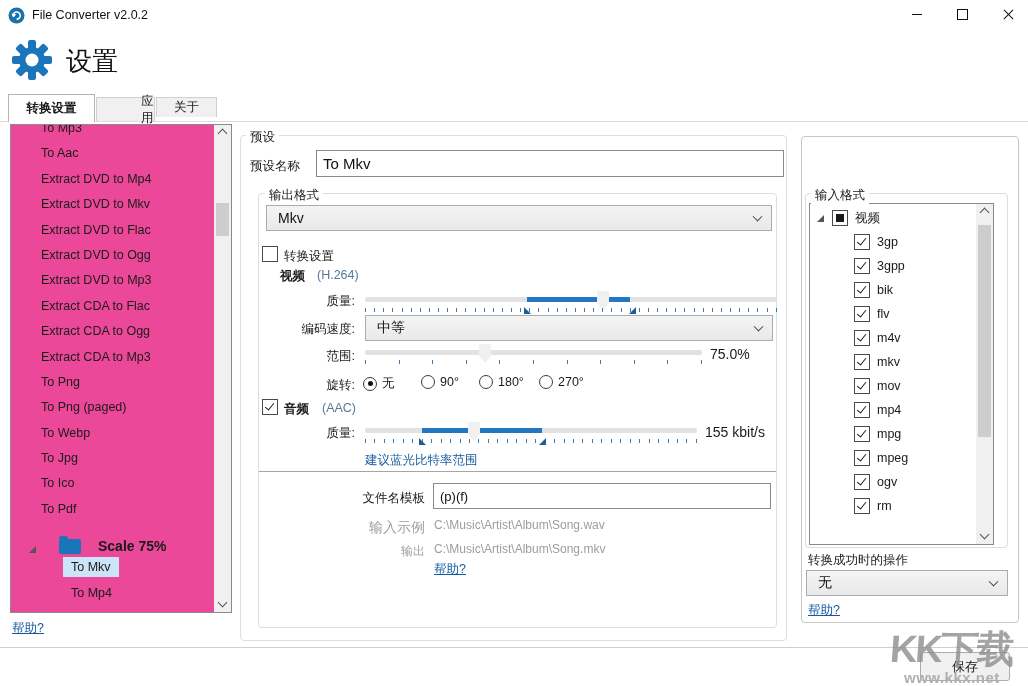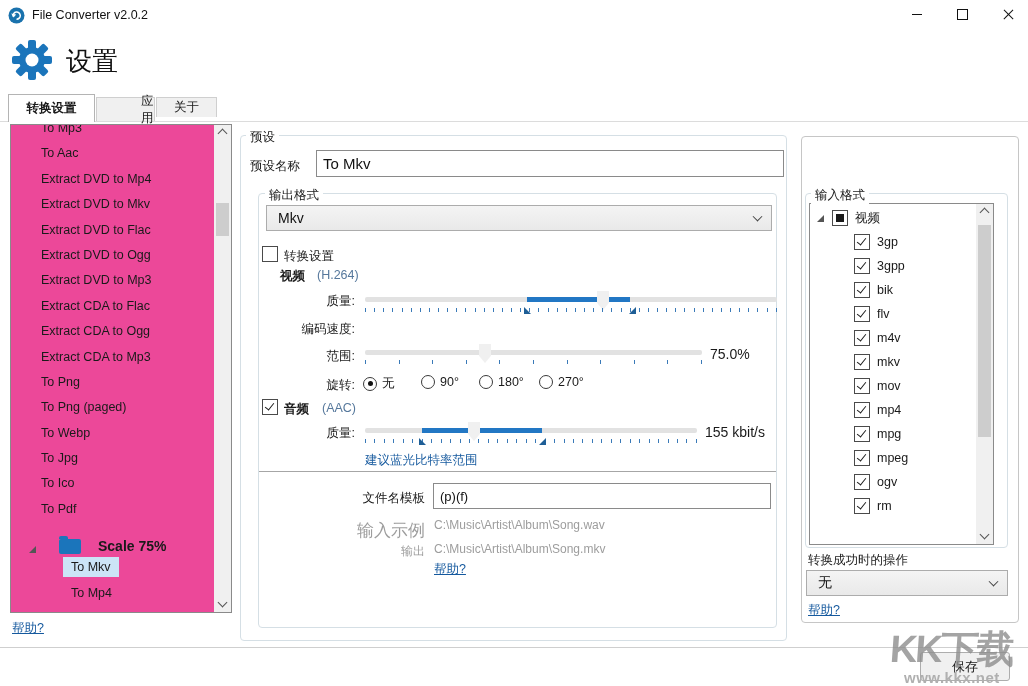--- a/index.html
+++ b/index.html
@@ -258,20 +258,24 @@
       <span></span>
       <span></span>
       <span></span>
       <span></span>
       <span></span>
     </div>
   <div class="accent l" style="left:524px;top:307px;"></div>
   <div class="accent r" style="left:629px;top:307px;"></div>
 
   <div class="lbl lbl-r" style="left:260px;top:321px;width:95px;">编码速度:</div>
+  <div class="dropdown" style="left:365px;top:315px;width:408px;height:26px;">
+    <span>中等</span>
+    <span class="chev"></span>
+  </div>
 
   <div class="lbl lbl-r" style="left:275px;top:348px;width:80px;">范围:</div>
   <div class="track" style="left:365px;top:350px;width:337px;"></div>
   <div class="thumb" style="left:479px;top:344px;"></div>
   <div class="ticks" style="left:365px;top:360px;width:337px;">
       <span></span>
       <span></span>
       <span></span>
       <span></span>
       <span></span>
@@ -352,21 +356,21 @@
   <div class="accent l" style="left:419px;top:438px;"></div>
   <div class="accent r" style="left:539px;top:438px;"></div>
   <div class="lbl" style="left:705px;top:424px;font-size:14px;">155 kbit/s</div>
   <div class="link nound" style="left:365px;top:452px;">建议蓝光比特率范围</div>
 
   <div class="abs" style="left:259px;top:471px;width:517px;height:1px;background:#a6a6a6;"></div>
 
   <div class="lbl lbl-r" style="left:340px;top:490px;width:85px;">文件名模板</div>
   <input class="textinput" style="left: 433px; top: 483px; width: 338px; height: 26px; font-size: 13px;" readonly="" value="(p)(f)">
 
-  <div class="lbl lbl-r gray" style="left:350px;top:519px;width:75px;font-size:17px;">输入示例</div>
+  <div class="lbl lbl-r gray" style="left:350px;top:519px;width:75px;font-size:14px;">输入示例</div>
   <div class="lbl gray" style="left:434px;top:518px;font-size:12px;">C:\Music\Artist\Album\Song.wav</div>
   <div class="lbl lbl-r gray" style="left:350px;top:543px;width:75px;font-size:12px;">输出</div>
   <div class="lbl gray" style="left:434px;top:542px;font-size:12px;">C:\Music\Artist\Album\Song.mkv</div>
   <div class="link" style="left:434px;top:561px;">帮助?</div>
 
   <div class="abs" style="left:801px;top:136px;width:218px;height:487px;border:1px solid #c6c6c6;border-radius:4px;box-sizing:border-box;"></div>
 
   <div class="gb" style="left:805px;top:193px;width:203px;height:355px;"></div>
   <div class="gb-label" style="left:811px;top:187px;">输入格式</div>
 

